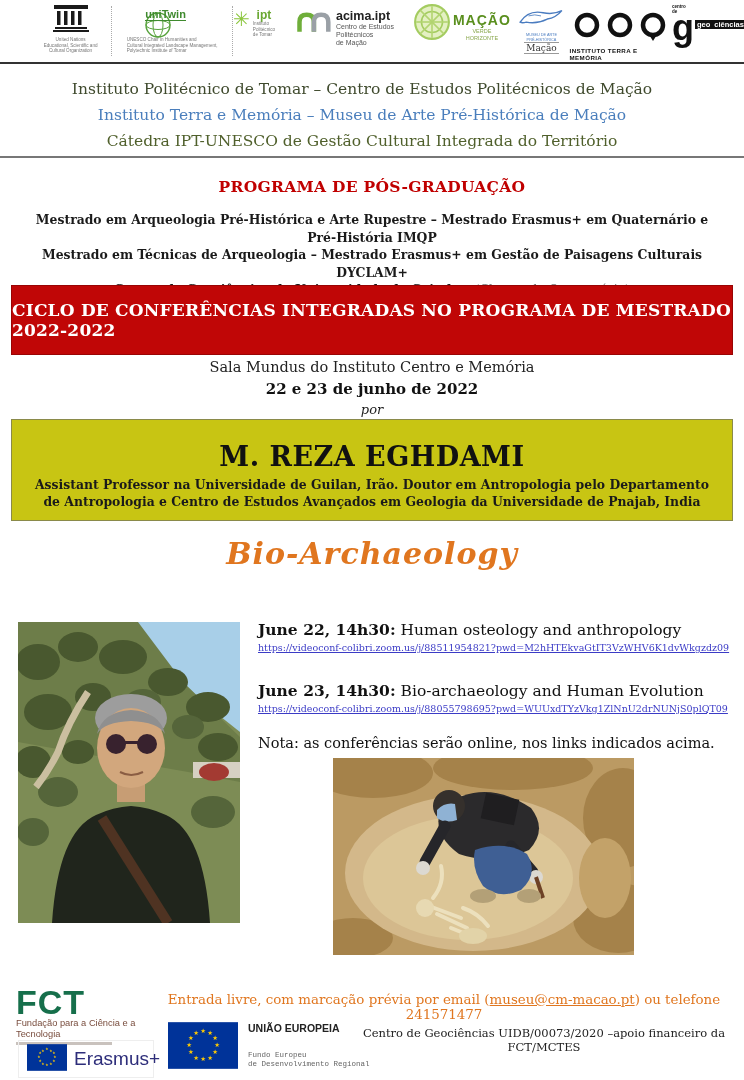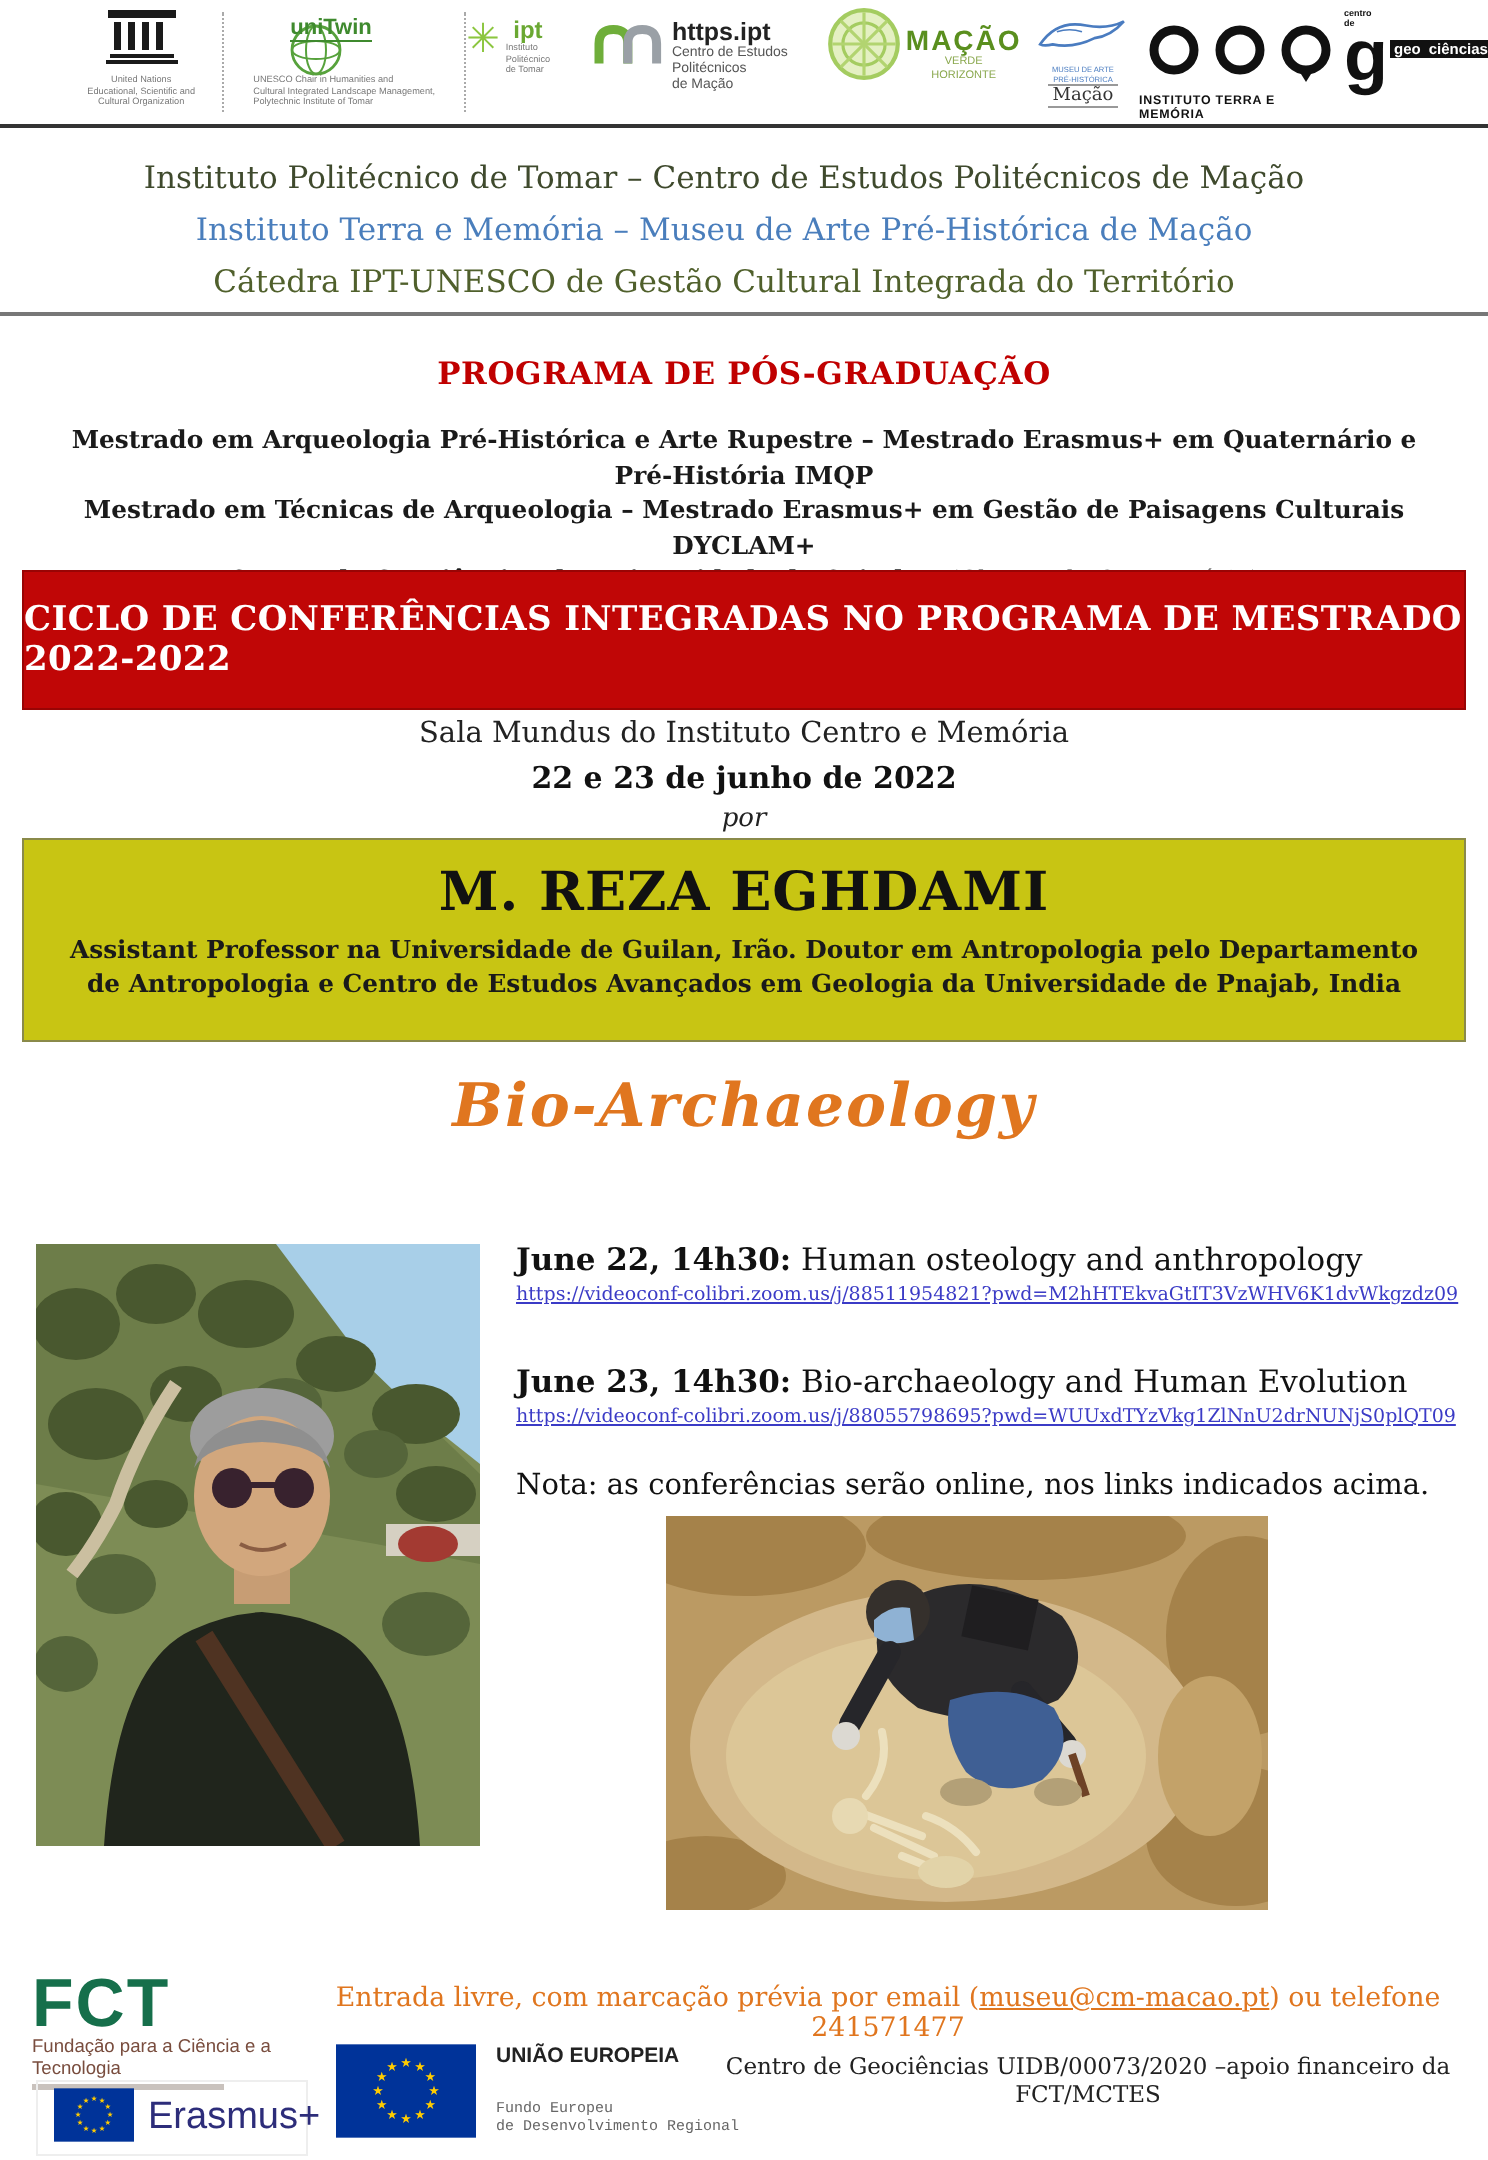--- a/index.html
+++ b/index.html
@@ -55,21 +55,21 @@
   #banner span{color:#fff;font-weight:bold;font-size:17px;letter-spacing:.2px;white-space:pre-wrap;}
 
   
   #venue{top:359px;left:0;width:744px;font-size:14.5px;color:#222;}
   #dates{top:380px;left:0;width:744px;font-size:15px;font-weight:bold;color:#111;}
   #por{top:402px;left:0;width:744px;font-size:13px;font-style:italic;color:#222;}
 
   
   #speaker-box{top:419px;left:11px;width:720px;height:100px;background:#c8c513;border:1px solid #8a8a4a;
                display:flex;flex-direction:column;align-items:center;justify-content:flex-start;}
-  #speaker-name{margin-top:11px;font-size:27px;font-weight:bold;color:#111;letter-spacing:.5px;}
+  #speaker-name{margin-top:21px;font-size:27px;font-weight:bold;color:#111;letter-spacing:.5px;}
   #speaker-bio{margin-top:4px;padding:0 14px;font-size:12.4px;font-weight:bold;line-height:17px;color:#1a1a1a;text-align:center;}
 
   
   #topic{top:536px;left:0;width:744px;font-size:30px;font-weight:bold;font-style:italic;color:#e0761f;letter-spacing:1px;}
 
   
   #photo-left{top:622px;left:18px;width:222px;height:301px;}
   #photo-right{top:758px;left:333px;width:301px;height:197px;}
   #sessions{top:620px;left:258px;width:478px;text-align:left;}
   .sess-title{font-size:15.5px;color:#111;margin-bottom:3px;}
@@ -157,21 +157,21 @@
     </div>
 
     <div class="cepma-row" style="width:122px;padding-top:6px;">
       <span>
         <svg width="36" height="24" viewBox="0 0 40 24">
           <path d="M5,24 L5,13 Q5,5 13,5 Q21,5 21,13 L21,24" fill="none" stroke="#6fae3a" stroke-width="5"></path>
           <path d="M21,24 L21,13 Q21,5 29,5 Q37,5 37,13 L37,24" fill="none" stroke="#9aa0a6" stroke-width="5"></path>
         </svg>
       </span>
       <span style="display:flex;flex-direction:column;">
-        <span class="cepma-name">https.ipt</span>
+        <span class="cepma-name">acima.ipt</span>
         <span class="cepma-cap">
           <span style="display:block">Centro de Estudos</span>
           <span style="display:block">Politécnicos</span>
           <span style="display:block">de Mação</span>
         </span>
       </span>
     </div>
 
     <div class="lg" style="width:104px;flex-direction:row;align-items:flex-start;gap:2px;">
       <span>

